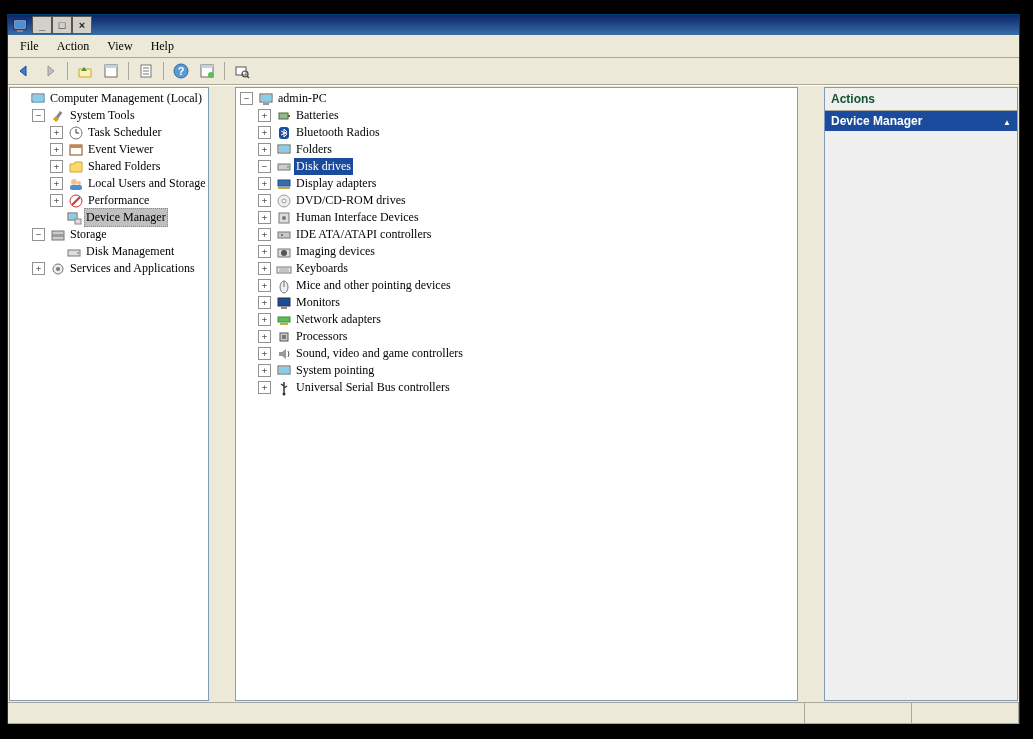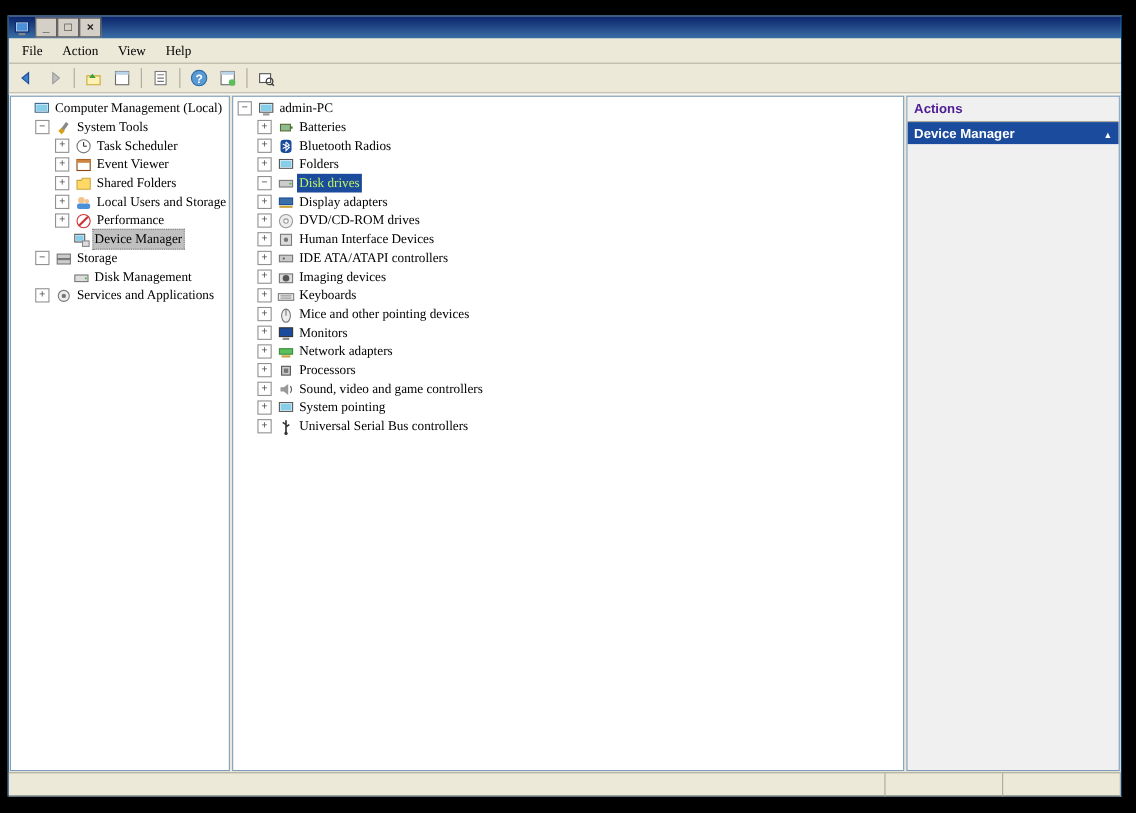--- a/index.html
+++ b/index.html
@@ -7,39 +7,39 @@
   .titlebar{height:20px;background:linear-gradient(#0a246a,#3a6ea5);color:#fff;display:flex;align-items:center;padding:0 2px;}
   .titlebar .app-icon{width:16px;height:16px;margin:0 4px 0 2px;}
   .titlebar .title{flex:1;font-weight:bold;font-size:12px;}
   .titlebar .win-controls{display:flex;gap:0;}
   .win-btn{width:18px;height:16px;background:#d4d0c8;border:1px solid #555;display:flex;align-items:center;justify-content:center;font-size:11px;font-weight:bold;color:#222;cursor:default;}
   .menubar{height:22px;background:#ece9d8;border-bottom:1px solid #aca899;display:flex;align-items:center;padding:0 4px;gap:2px;}
   .menu-item{padding:2px 8px;cursor:default;font-family:Tahoma;font-size:12px;}
   .toolbar{height:26px;background:#ece9d8;border-bottom:1px solid #aca899;display:flex;align-items:center;padding:0 4px;gap:2px;}
   .tool-btn{width:22px;height:22px;display:flex;align-items:center;justify-content:center;border:1px solid transparent;border-radius:2px;cursor:default;}
   .tool-sep{width:1px;height:18px;background:#aca899;margin:0 3px;}
-  .body-area{flex:1;display:flex;border-top:1px solid #fff;min-height:0;}
+  .body-area{flex:1;display:flex;border-top:1px solid #fff;min-height:0;gap:24px;}
   .pane{background:#fff;border:1px solid #7f9db9;margin:1px;overflow:auto;position:relative;}
   .left-pane{width:198px;}
   .middle-pane{flex:1;}
   .right-pane{width:192px;background:#f0f0f0;display:flex;flex-direction:column;}
-  .right-pane .actions-header{background:#f0f0f0;color:#4c1d95;padding:4px 6px;font-size:12px;font-weight:bold;border-bottom:1px solid #aca899;}
+  .right-pane .actions-header{background:#f0f0f0;color:#14532d;padding:4px 6px;font-size:12px;font-weight:bold;border-bottom:1px solid #aca899;}
   .right-pane .device-mgr-header{background:linear-gradient(#1a4b9c,#1a4b9c);color:#fff;padding:3px 6px;font-weight:bold;display:flex;align-items:center;justify-content:space-between;font-size:12px;}
   .right-pane .action-item{padding:4px 8px 4px 20px;cursor:default;display:flex;align-items:center;justify-content:space-between;font-size:12px;}
   .tree{padding:2px 2px;}
   .tree ul{list-style:none;margin:0;padding:0 0 0 18px;}
   .tree > ul{padding-left:2px;}
   .tree li{white-space:nowrap;line-height:17px;font-size:12px;font-family:Tahoma;}
   .tree .node{display:flex;align-items:center;gap:2px;cursor:default;height:17px;}
   .expander{width:11px;height:11px;border:1px solid #919191;background:#fff;display:inline-flex;align-items:center;justify-content:center;font-size:9px;line-height:9px;color:#555;flex-shrink:0;margin-right:3px;font-family:monospace;}
   .expander.empty{border:none;background:none;}
   .node .icon{width:16px;height:16px;flex-shrink:0;display:inline-flex;align-items:center;justify-content:center;}
   .node .label{padding:0 2px;}
   .node.selected .label{background:#c0c0c0;border:1px dotted #888;padding:0 1px;}
-  .node.highlight .label{background:#1a4b9c;color:#bef264;padding:0 2px;}
+  .node.highlight .label{background:#1a4b9c;color:#ffffff;padding:0 2px;}
   .statusbar{height:20px;background:#ece9d8;border-top:1px solid #aca899;display:flex;}
   .status-cell{border:1px solid #aca899;border-top:none;border-left:none;height:100%;}
   .status-cell:first-child{flex:1;}
   .status-cell.narrow{width:106px;}
   svg{display:block;}
   .chev-up::after{content:"▲";font-size:8px;}
 </style>
 </head>
 <body>
 

